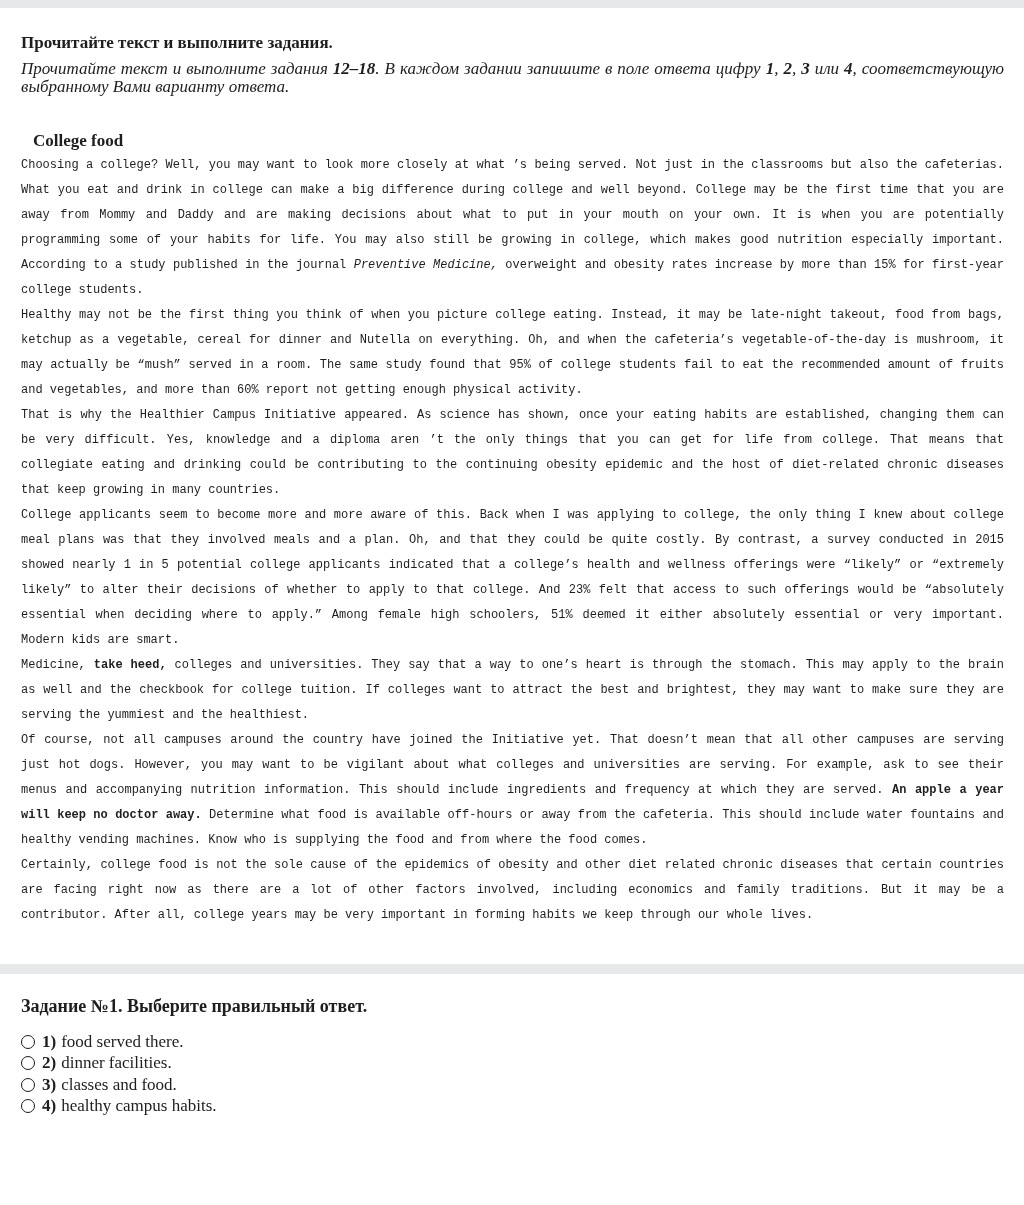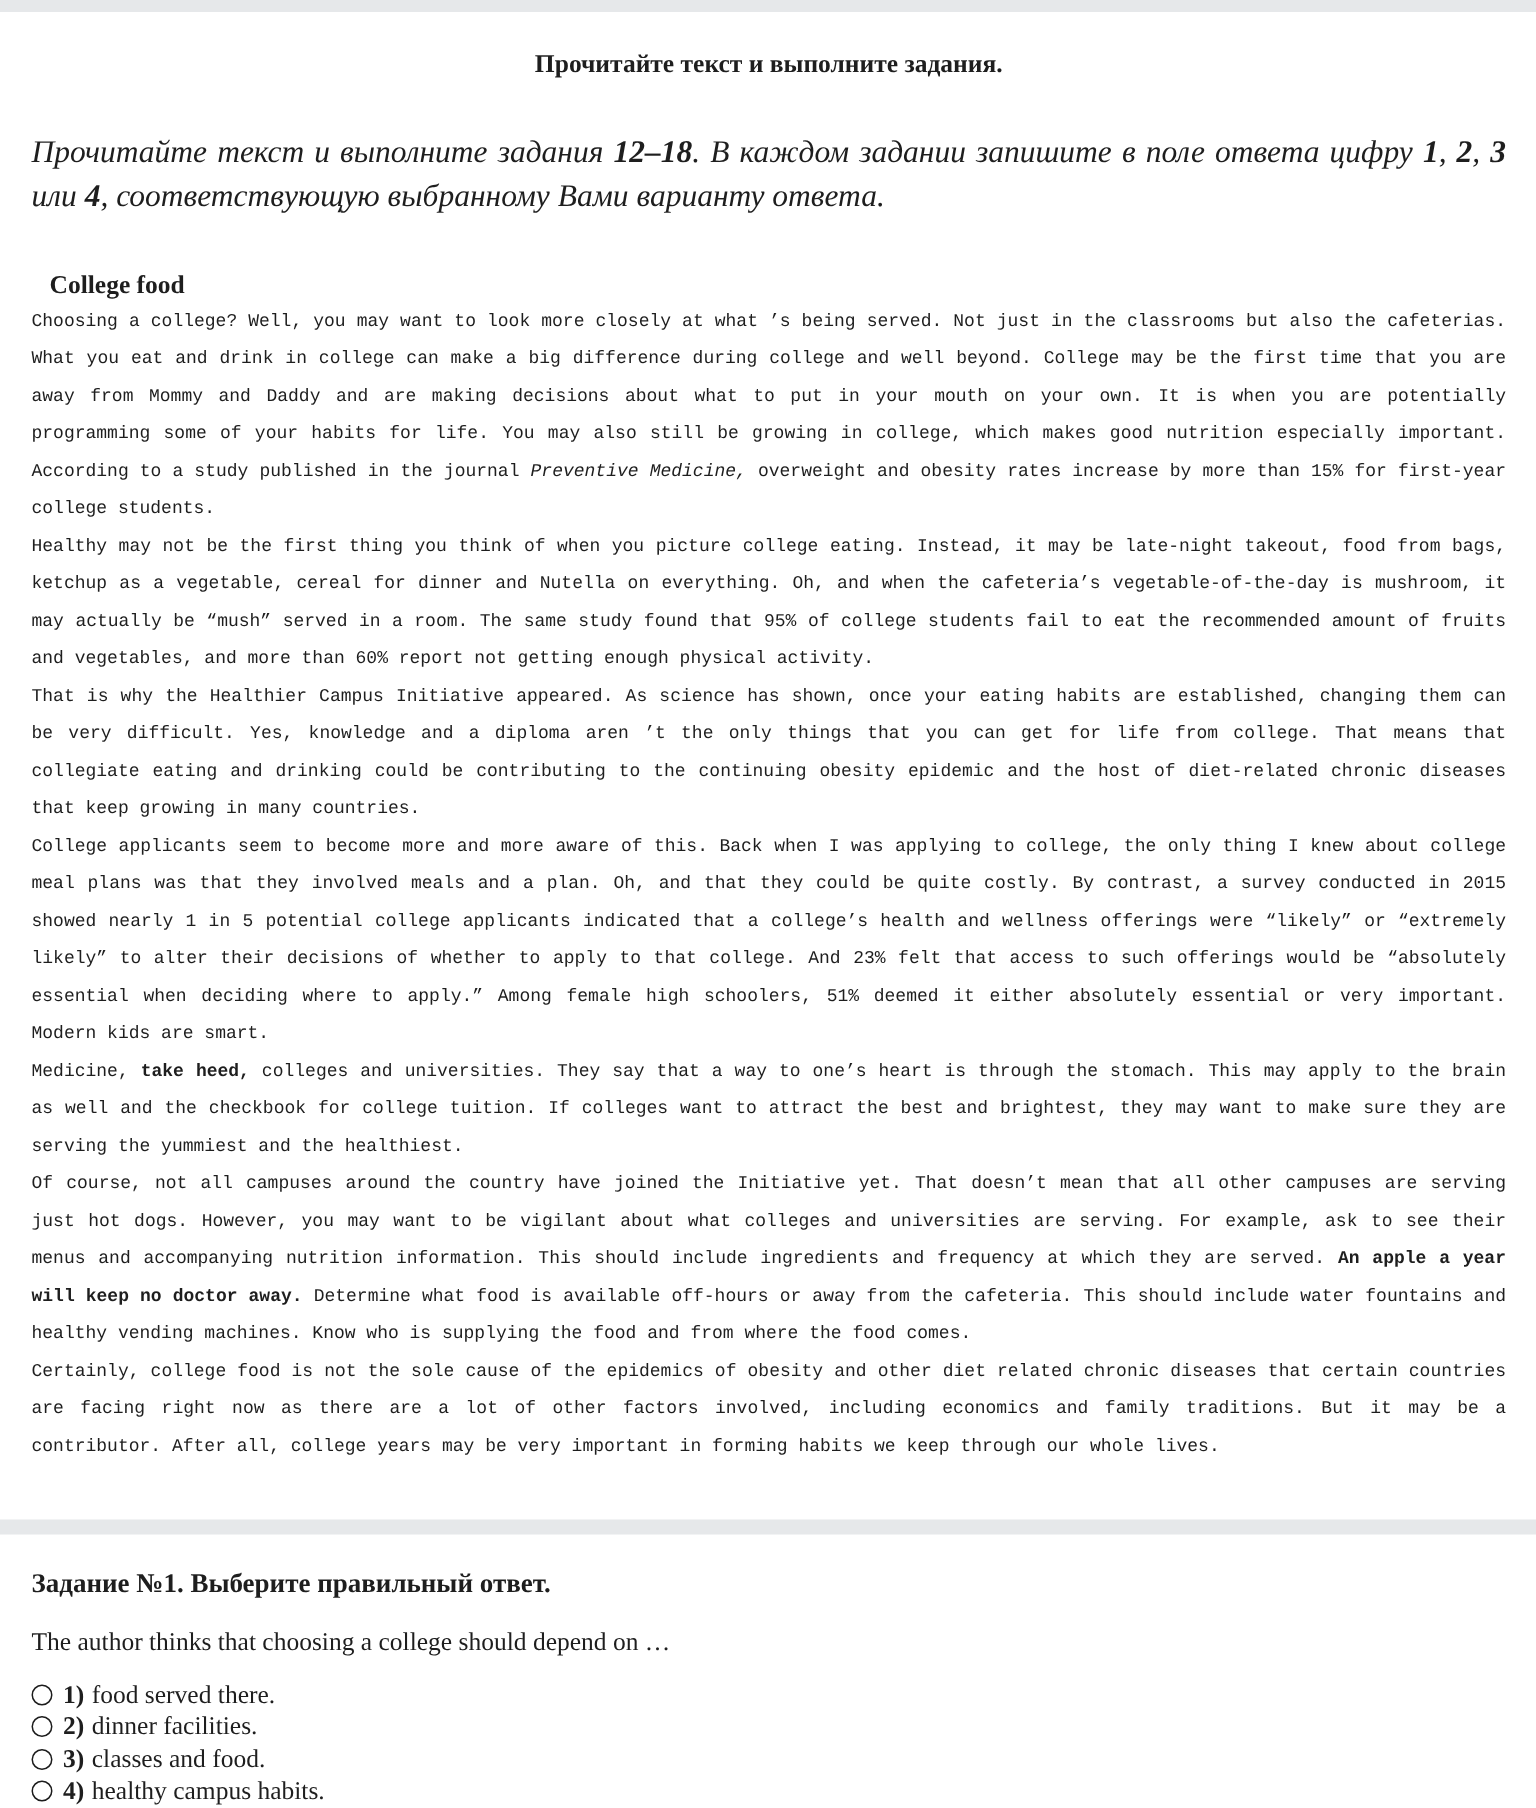--- a/index.html
+++ b/index.html
@@ -20,28 +20,27 @@
   .section-bar { height: 10px; margin-top: 36px; }
   .content {
     padding-left: 21px;
     padding-right: 20px;
   }
   .section-title {
     font-size: 17px;
     font-weight: bold;
     margin: 22px 0 0 0;
     line-height: 25px;
-    text-align: center;
   }
   .instructions {
-    font-size: 21px;
+    font-size: 17px;
     font-style: italic;
-    line-height: 29px;
+    line-height: 18px;
     text-align: justify;
-    margin: 32px 0 0 0;
+    margin: 5px 0 0 0;
   }
   .reading-title {
     font-size: 17px;
     font-weight: bold;
     line-height: 25px;
     margin: 32px 0 0 12px;
   }
   .body-paragraph {
     font-size: 12px;
     line-height: 25px;
@@ -103,21 +102,20 @@
       <p class="body-paragraph"><span>Medicine, </span><span class="b">take heed,</span><span> colleges and universities. They say that a way to one’s heart is through the stomach. This may apply to the brain as well and the checkbook for college tuition. If colleges want to attract the best and brightest, they may want to make sure they are serving the yummiest and the healthiest.</span></p>
       <p class="body-paragraph"><span>Of course, not all campuses around the country have joined the Initiative yet. That doesn’t mean that all other campuses are serving just hot dogs. However, you may want to be vigilant about what colleges and universities are serving. For example, ask to see their menus and accompanying nutrition information. This should include ingredients and frequency at which they are served. </span><span class="b">An apple a year will keep no doctor away.</span><span> Determine what food is available off-hours or away from the cafeteria. This should include water fountains and healthy vending machines. Know who is supplying the food and from where the food comes.</span></p>
       <p class="body-paragraph"><span>Certainly, college food is not the sole cause of the epidemics of obesity and other diet related chronic diseases that certain countries are facing right now as there are a lot of other factors involved, including economics and family traditions. But it may be a contributor. After all, college years may be very important in forming habits we keep through our whole lives.</span></p>
     </div>
 </div>
 
 <div class="hbar section-bar"></div>
 
 <div class="content">
   <h2 class="q-title">Задание №1. Выберите правильный ответ.</h2>
-  <p class="q-prompt">The author thinks that choosing a college should depend on …</p>
 
   <div class="options">
     <label class="option">
       <span class="radio"></span>
       <span class="num">1)</span>
       <span class="lbl">food served there.</span>
     </label>
     <label class="option">
       <span class="radio"></span>
       <span class="num">2)</span>

